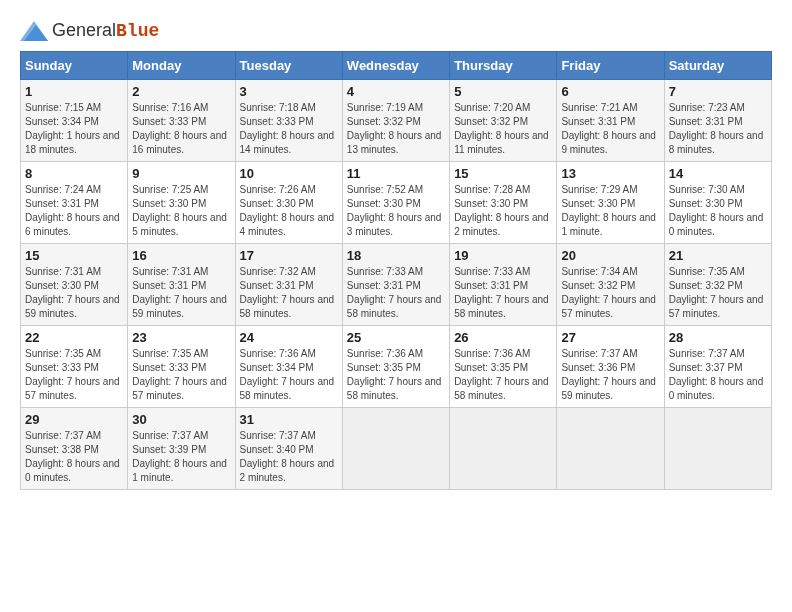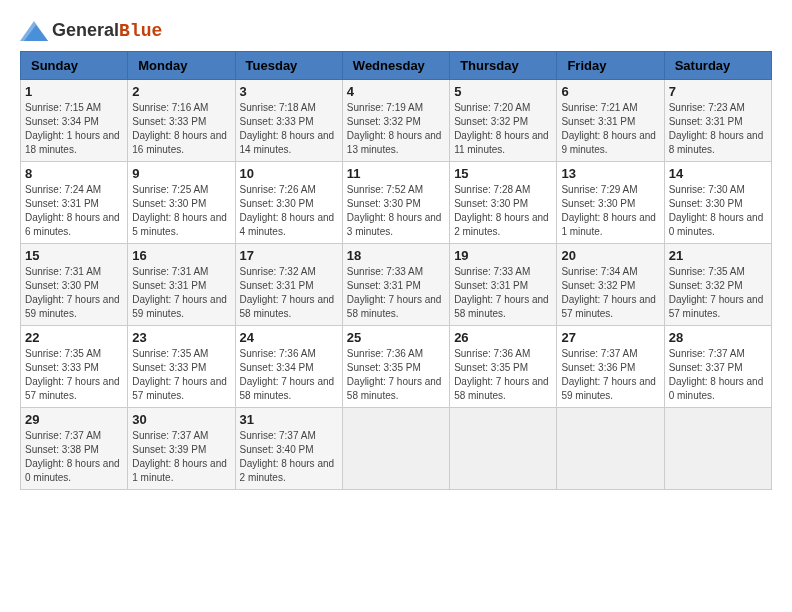--- a/index.html
+++ b/index.html
@@ -16,21 +16,21 @@
       align-items: flex-start;
       margin-bottom: 10px;
     }
     .logo {
       display: flex;
       align-items: center;
       gap: 4px;
     }
     .logo-text-general {
       font-size: 18px;
-      font-weight: bold;
+      font-weight: normal;
       color: #333;
     }
     .logo-text-blue {
       font-size: 18px;
       font-weight: bold;
       color: #c2410c;
       font-family: Liberation Mono, monospace;
     }
     .logo-icon {
       width: 28px;
@@ -48,22 +48,22 @@
       font-size: 16px;
       color: #555;
     }
     .calendar {
       width: 100%;
       border-collapse: collapse;
       font-size: 11px;
     }
     .calendar thead th {
       background-color: #4a7fc1;
-      color: #000000;
-      padding: 6px 10px;
+      color: #ffffff;
+      padding: 6px 4px;
       text-align: left;
       font-size: 13px;
       font-weight: bold;
       border: 1px solid #3a6faf;
     }
     .calendar tbody td {
       border: 1px solid #ccc;
       vertical-align: top;
       padding: 4px;
       width: 107px;

